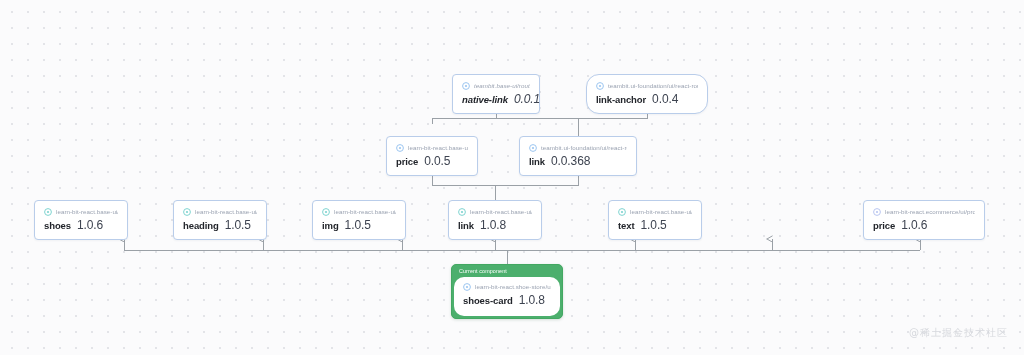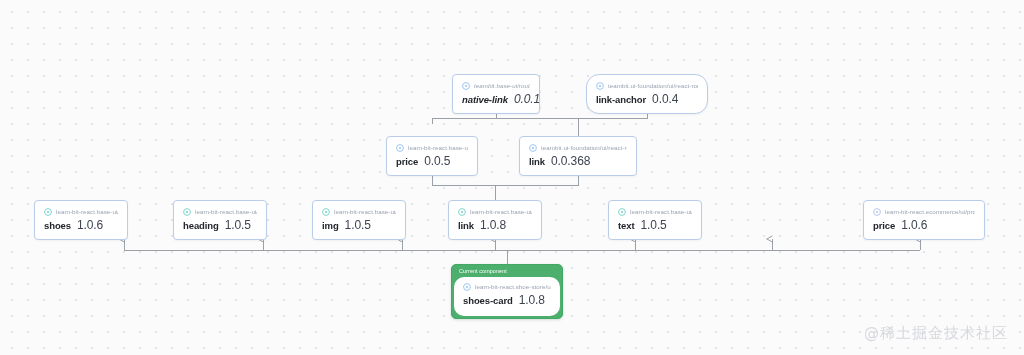--- a/index.html
+++ b/index.html
@@ -115,21 +115,21 @@
     box-sizing: border-box;
     background: #ffffff;
     border-radius: 10px;
     padding: 6px 9px 10px 9px;
   }
 
   .watermark {
     position: absolute;
     right: 16px;
     bottom: 12px;
-    font-size: 15px;
+    font-size: 10px;
     line-height: 20px;
     color: #d6d8dd;
     letter-spacing: 1px;
     font-family: "DejaVu Sans", sans-serif;
     user-select: none;
   }
 </style>
 </head>
 <body>
 

